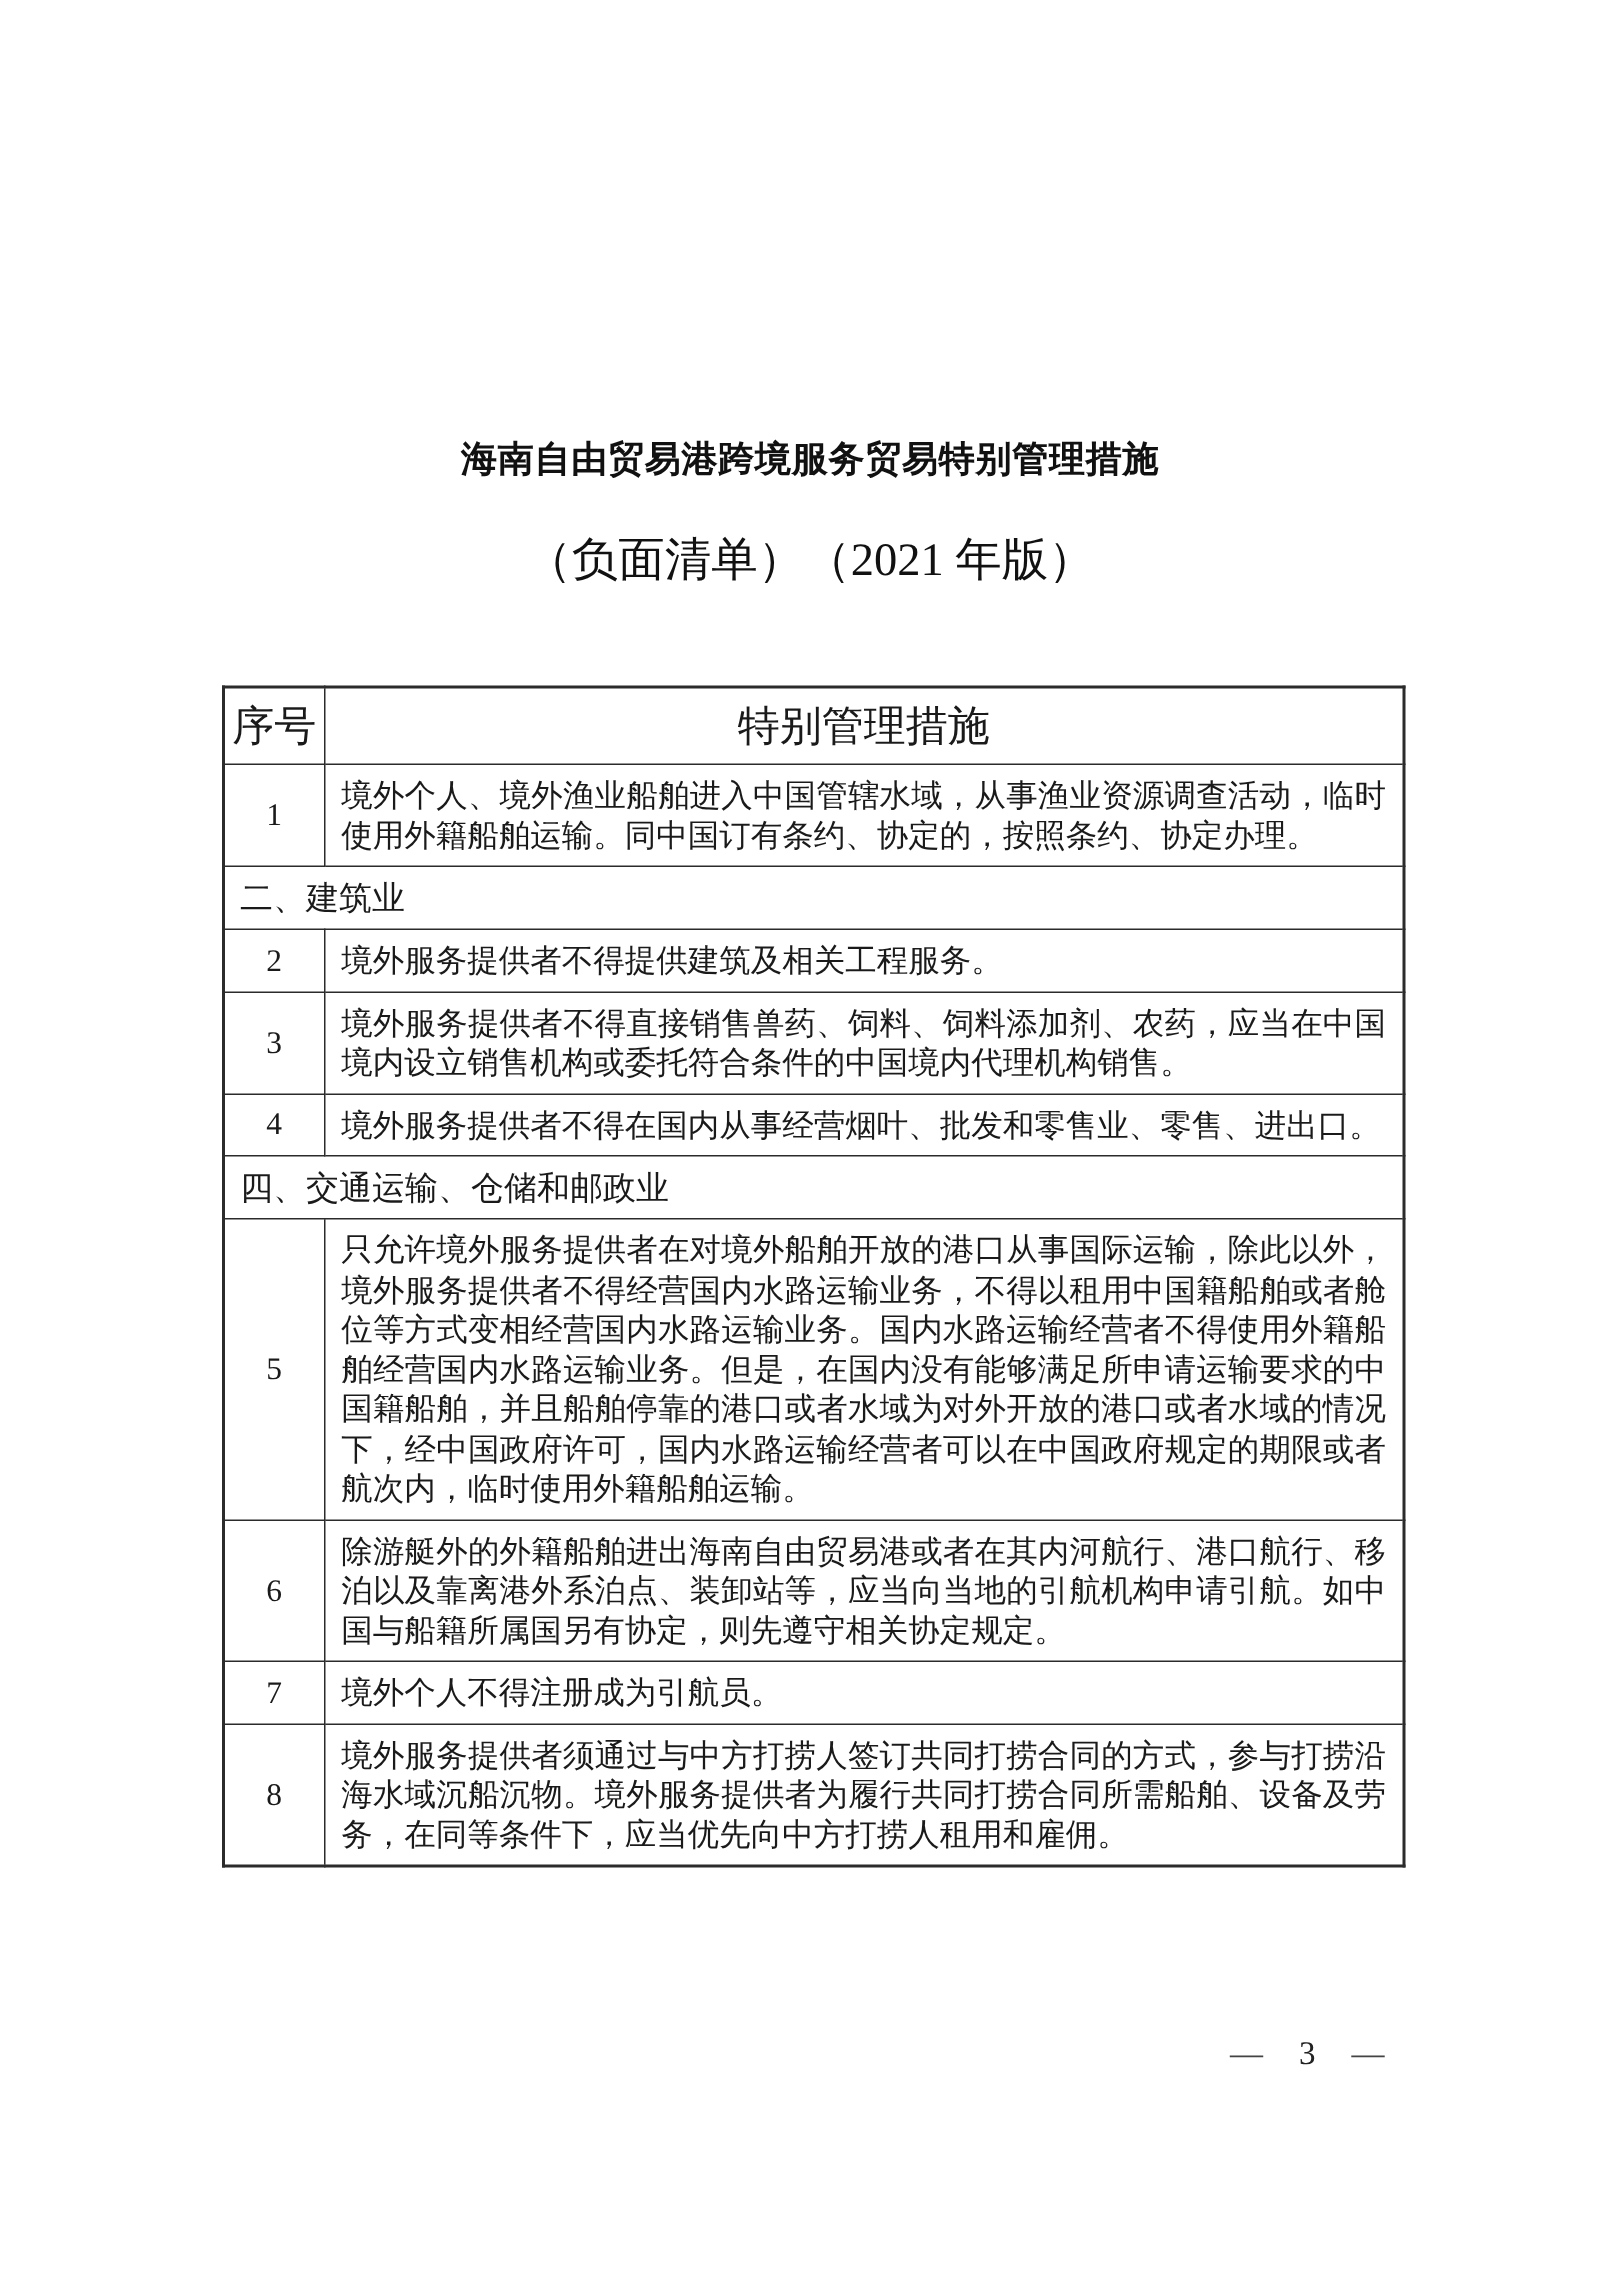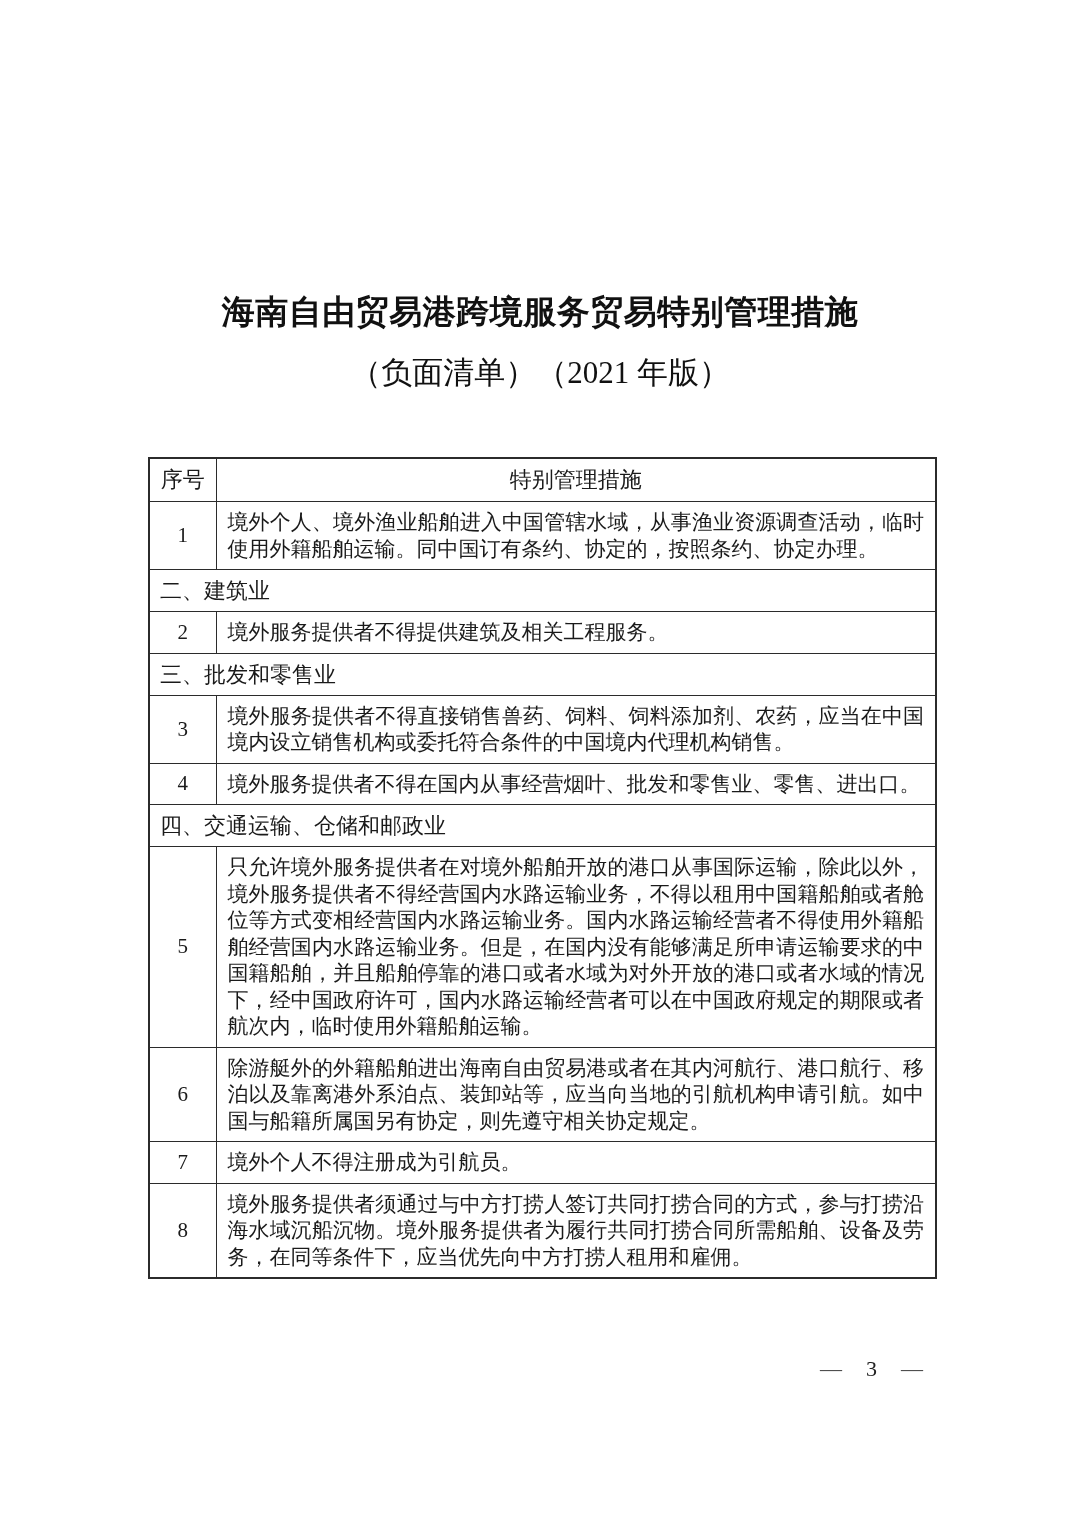--- a/index.html
+++ b/index.html
@@ -11,21 +11,21 @@
     font-family: "Liberation Serif", "DejaVu Serif", serif;
     color: #1a1a1a;
     overflow: hidden;
   }
   .doc-title {
     position: absolute;
     top: 290px;
     left: 0;
     width: 1080px;
     text-align: center;
-    font-size: 33px;
+    font-size: 24px;
     font-weight: bold;
     letter-spacing: 0.5px;
     color: #111;
   }
   .doc-subtitle {
     position: absolute;
     top: 352px;
     left: 0;
     width: 1080px;
     text-align: center;
@@ -46,21 +46,21 @@
     table-layout: fixed;
   }
   table.measures td, table.measures th {
     border: 1px solid #2b2b2b;
     font-weight: normal;
     vertical-align: middle;
   }
   th.header-index, th.header-measures {
     height: 42px;
     text-align: center;
-    font-size: 22px;
+    font-size: 28px;
     padding: 6px 0;
   }
   td.section-cell {
     padding: 7px 10px;
     font-size: 22px;
     line-height: 27px;
     text-align: left;
   }
   td.index-cell {
     text-align: center;
@@ -116,23 +116,20 @@
           <td class="text-cell">境外个人、境外渔业船舶进入中国管辖水域，从事渔业资源调查活动，临时使用外籍船舶运输。同中国订有条约、协定的，按照条约、协定办理。</td>
         </tr>
         <tr>
           <td colspan="2" class="section-cell">二、建筑业</td>
         </tr>
         <tr>
           <td class="index-cell">2</td>
           <td class="text-cell">境外服务提供者不得提供建筑及相关工程服务。</td>
         </tr>
         <tr>
-          <td colspan="2" class="section-cell">三、批发和零售业</td>
-        </tr>
-        <tr>
           <td class="index-cell">3</td>
           <td class="text-cell">境外服务提供者不得直接销售兽药、饲料、饲料添加剂、农药，应当在中国境内设立销售机构或委托符合条件的中国境内代理机构销售。</td>
         </tr>
         <tr>
           <td class="index-cell">4</td>
           <td class="text-cell">境外服务提供者不得在国内从事经营烟叶、批发和零售业、零售、进出口。</td>
         </tr>
         <tr>
           <td colspan="2" class="section-cell">四、交通运输、仓储和邮政业</td>
         </tr>

